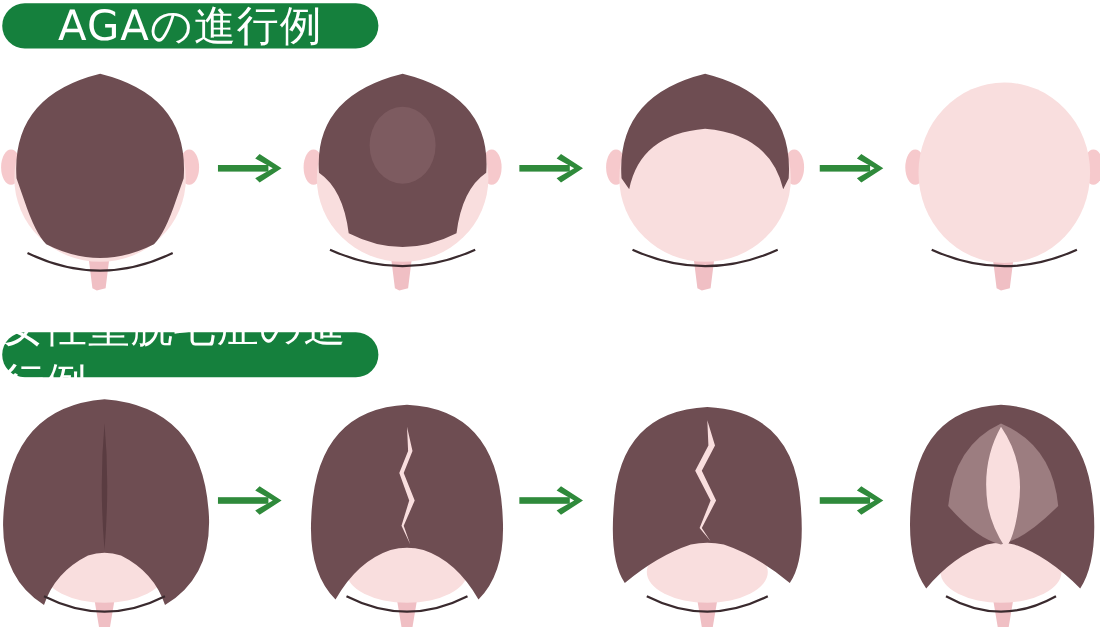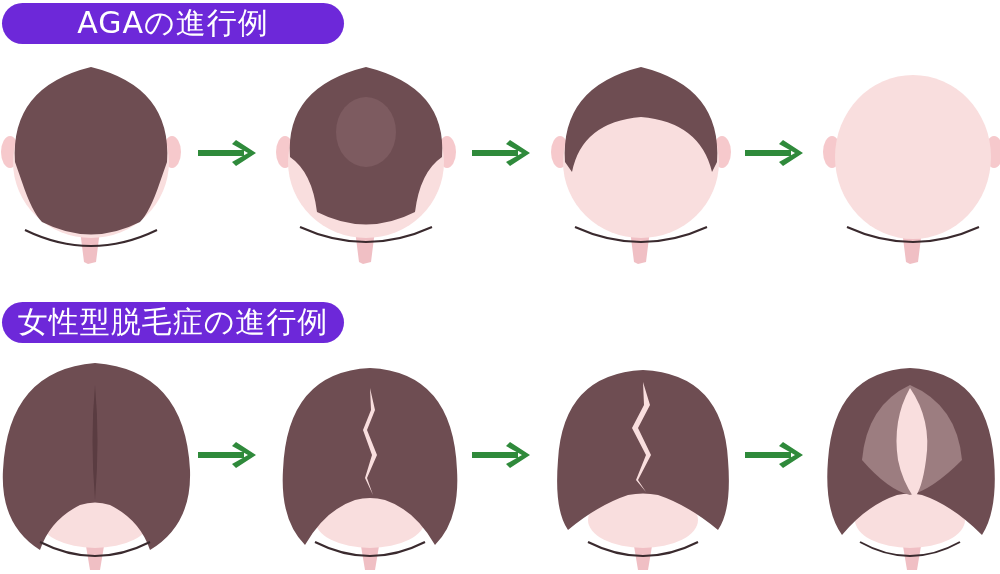--- a/index.html
+++ b/index.html
@@ -1,17 +1,17 @@
 <!DOCTYPE html>
 <html><head>
 <meta charset="utf-8">
 <style>
   html,body{margin:0;padding:0;background:#fff;}
   body{width:1000px;height:574px;position:relative;overflow:hidden;font-family:"DejaVu Sans",sans-serif;}
-  .pill{position:absolute;background:#6d28d9;color:#fff;border-radius:22px;display:flex;align-items:center;justify-content:center;font-size:30px;letter-spacing:1px;}
+  .pill{position:absolute;background:#15803d;color:#fff;border-radius:22px;display:flex;align-items:center;justify-content:center;font-size:38px;letter-spacing:1px;}
   .pill.top{left:2px;top:3px;width:342px;height:41px;}
   .pill.bottom{left:2px;top:302px;width:342px;height:41px;}
   .head{position:absolute;}
   .arrow{position:absolute;width:62px;height:30px;}
 </style>
 </head>
 <body>
 
 <div class="pill top">
     <span>AGAの進行例</span>

